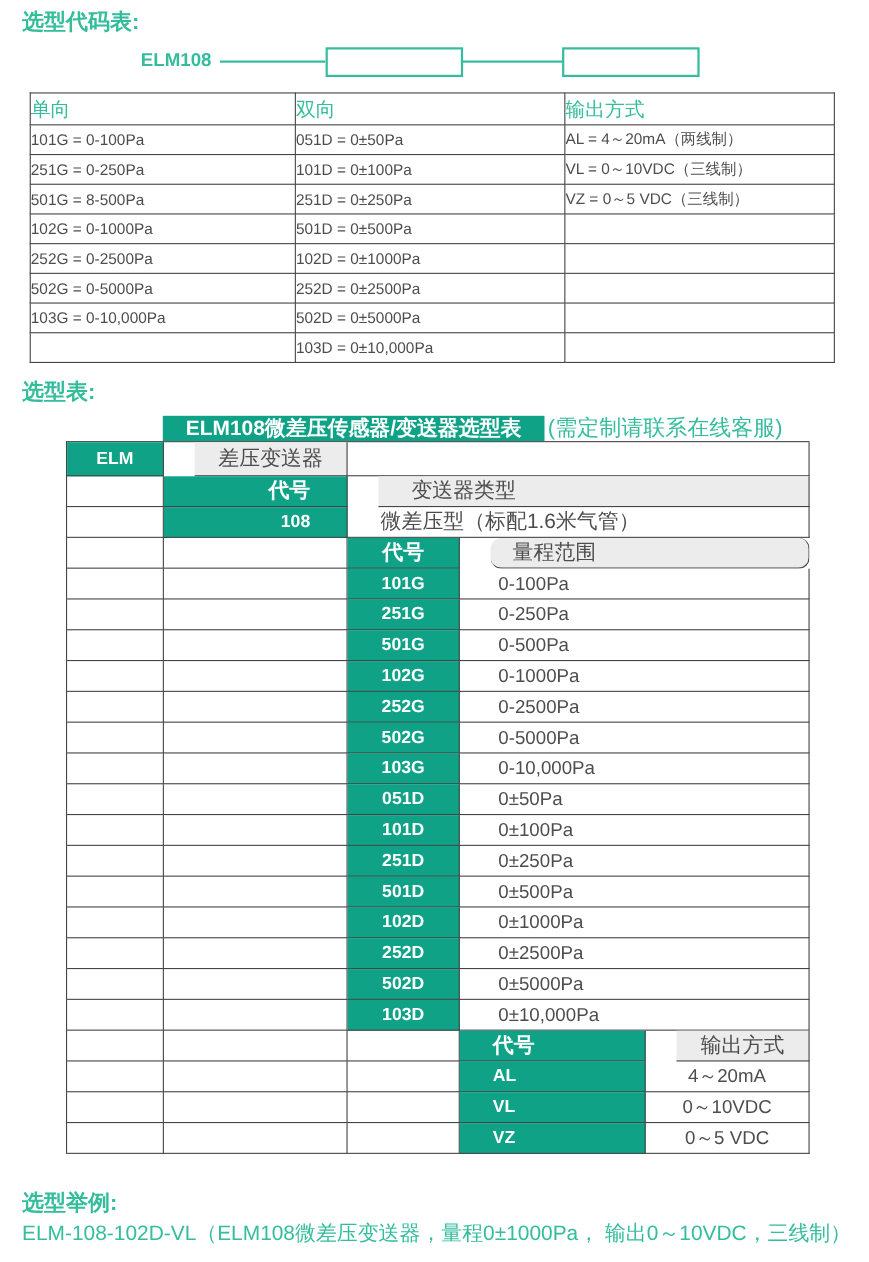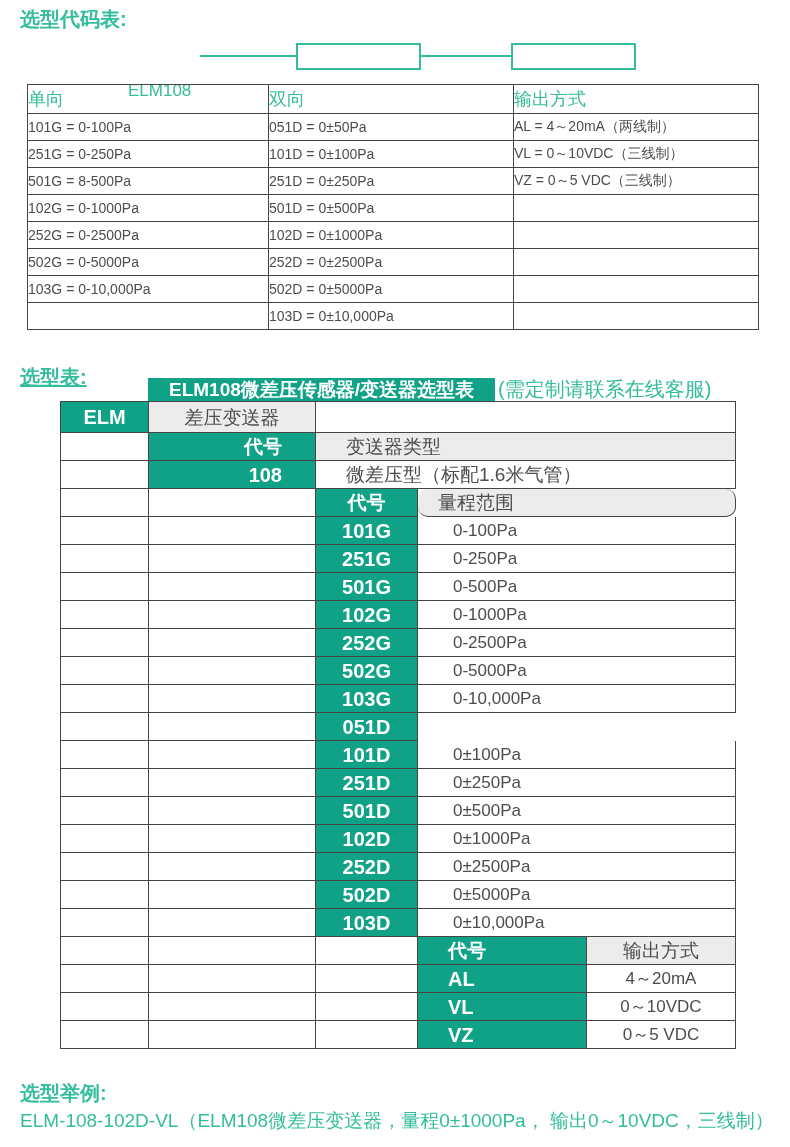--- a/index.html
+++ b/index.html
@@ -10,21 +10,21 @@
     --border:#454545;
   }
   html,body{margin:0;padding:0;background:#fff;}
   .page{
     position:relative;width:790px;height:1147px;background:#fff;overflow:hidden;
     font-family:"Liberation Sans","DejaVu Sans",sans-serif;color:var(--dark-text);
   }
   .h-green{position:absolute;font-size:20px;font-weight:700;color:var(--green-text);white-space:nowrap;}
 
   
-  .model-label{position:absolute;left:128px;top:45px;font-size:17px;color:var(--green-text);font-weight:400;margin-top:36px;}
+  .model-label{position:absolute;left:128px;top:45px;font-size:17px;color:var(--green-text);font-weight:700;}
   .dline{position:absolute;height:2px;background:var(--green-text);}
   .dbox{position:absolute;width:121px;height:23px;border:2px solid var(--green-text);background:#fff;}
 
   
   table.t1{position:absolute;left:27px;top:84px;width:731px;border-collapse:collapse;table-layout:fixed;}
   table.t1 th,table.t1 td{border:1px solid var(--border);padding:0;text-align:left;overflow:hidden;white-space:nowrap;}
   table.t1 th{height:28px;font-size:18px;font-weight:400;color:var(--green-text);}
   table.t1 td{height:26px;font-size:14px;color:var(--dark-text);}
 
   
@@ -35,22 +35,22 @@
     color:var(--green-text);font-size:20px;font-weight:400;}
 
   
   .t2{position:absolute;left:60px;top:401px;border-top:1px solid var(--border);border-left:1px solid var(--border);background:#fff;}
   .t2row{display:grid;grid-template-columns:88px 167px 102px 169px 149px;height:28px;line-height:28px;}
   .t2row.first{height:31px;line-height:31px;}
   .t2 .cell{border-right:1px solid var(--border);border-bottom:1px solid var(--border);
     overflow:hidden;white-space:nowrap;font-size:17px;color:var(--dark-text);}
   .t2 .sp2{grid-column:span 2;}
   .t2 .sp3{grid-column:span 3;}
-  .t2 .green{background:var(--green-fill);color:#fff;font-weight:700;font-size:20px;}
-  .t2 .gray{background:var(--gray-fill);}
+  .t2 .green{background:var(--green-fill);color:#fff;font-weight:700;font-size:16px;}
+  .t2 .gray{background:var(--gray-fill);margin-left:28px;}
   .t2 .cjk{font-size:19px;}
   .t2 .ctr{text-align:center;}
   .t2 .rt{text-align:right;padding-right:33px;}
   .t2 .lf20{padding-left:20px;border-radius:10px;}
   .t2 .lf30{padding-left:30px;}
   .t2 .lf35{padding-left:35px;}
 
   
   .example-line{position:absolute;left:20px;top:1108px;font-size:19px;color:var(--green-text);white-space:nowrap;}
 </style>
@@ -119,21 +119,21 @@
         <td></td>
       </tr>
       <tr>
         <td></td>
         <td>103D = 0±10,000Pa</td>
         <td></td>
       </tr>
     </tbody>
   </table>
 
-  <div class="h-green" style="left:20px;top:364px;text-decoration:underline;">选型表:</div>
+  <div class="h-green" style="left:20px;top:343px;">选型表:</div>
 
   <div class="banner">
     <span class="banner-title">ELM108微差压传感器/变送器选型表</span><span class="banner-note">(需定制请联系在线客服)</span>
   </div>
 
   <div class="t2">
     <div class="t2row first">
       <div class="cell green ctr">ELM</div>
       <div class="cell gray cjk ctr">差压变送器</div>
       <div class="cell sp3"></div>
@@ -194,20 +194,21 @@
     <div class="t2row">
       <div class="cell"></div>
       <div class="cell"></div>
       <div class="cell green ctr">103G</div>
       <div class="cell sp2 lf35">0-10,000Pa</div>
     </div>
     <div class="t2row">
       <div class="cell"></div>
       <div class="cell"></div>
       <div class="cell green ctr">051D</div>
+      <div class="cell sp2 lf35">0±50Pa</div>
     </div>
     <div class="t2row">
       <div class="cell"></div>
       <div class="cell"></div>
       <div class="cell green ctr">101D</div>
       <div class="cell sp2 lf35">0±100Pa</div>
     </div>
     <div class="t2row">
       <div class="cell"></div>
       <div class="cell"></div>

